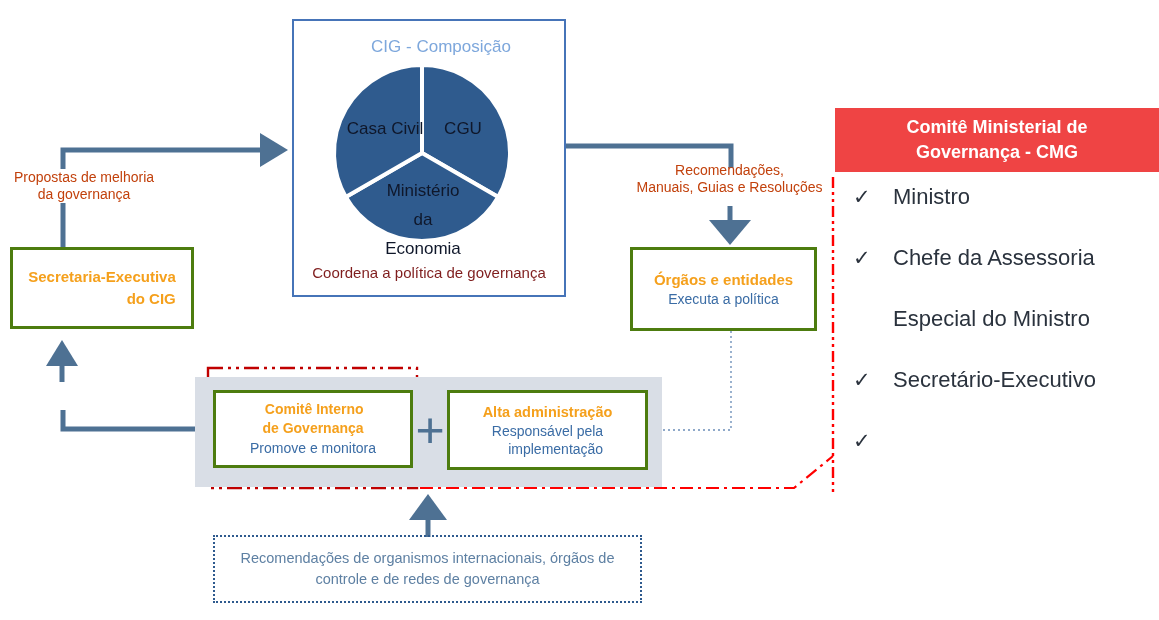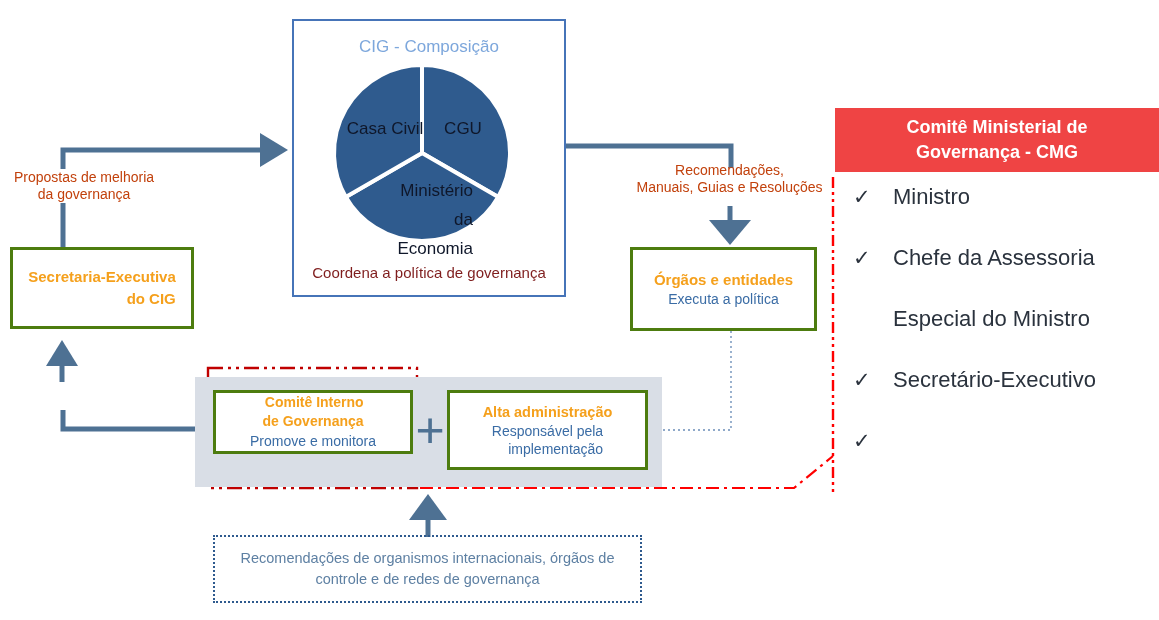--- a/index.html
+++ b/index.html
@@ -11,37 +11,37 @@
   .el{position:absolute;z-index:2;box-sizing:border-box;}
   .pre{white-space:pre-line;}
 
   
   .flow-label{color:#c2410c;font-size:14px;line-height:1.22;text-align:center;}
   .white-bg{background:#fff;}
 
   
   .cig-box{left:292px;top:19px;width:274px;height:278px;border:2px solid #4674b8;background:#fff;}
   .cig-title{position:absolute;left:0;top:16px;width:100%;text-align:center;
-    color:#7da7dc;font-size:17px;}
+    color:#7da7dc;font-size:17px;padding-left:12px;}
   .pie-label{position:absolute;color:#0f172a;font-size:17px;text-align:center;line-height:1.2;}
-  .pie-label.min{line-height:1.72;text-align:right;}
+  .pie-label.min{line-height:1.72;}
   .cig-caption{position:absolute;left:0;top:243px;width:100%;text-align:center;
     color:#7f1d1d;font-size:15px;}
 
   
   .obox{border:3px solid #4d7c0f;background:#fff;display:flex;flex-direction:column;
     align-items:center;justify-content:center;text-align:right;}
   .obox .t{color:#f5a01c;font-weight:bold;}
   .obox .s{color:#3a6ca5;}
   .box-secretaria{left:10px;top:247px;width:184px;height:82px;}
   .box-secretaria .t{font-size:15px;line-height:1.45;}
   .box-orgaos{left:630px;top:247px;width:187px;height:84px;}
   .box-orgaos .t{font-size:15px;line-height:1.4;}
   .box-orgaos .s{font-size:14px;line-height:1.4;}
-  .box-comite{left:213px;top:390px;width:200px;height:64px;}
+  .box-comite{left:213px;top:390px;width:200px;height:78px;}
   .box-comite .t{font-size:14px;line-height:1.4;}
   .box-comite .s{font-size:14px;line-height:1.4;}
   .box-alta{left:447px;top:390px;width:201px;height:80px;}
   .box-alta .t{font-size:14.5px;line-height:1.4;}
   .box-alta .s{font-size:14px;line-height:1.3;}
 
   .gray-panel{left:195px;top:377px;width:467px;height:110px;background:#d9dee6;z-index:1;}
   .plus{left:407px;top:400px;width:46px;height:62px;line-height:60px;text-align:center;
     font-size:50px;font-weight:400;color:#4e7193;}
 

